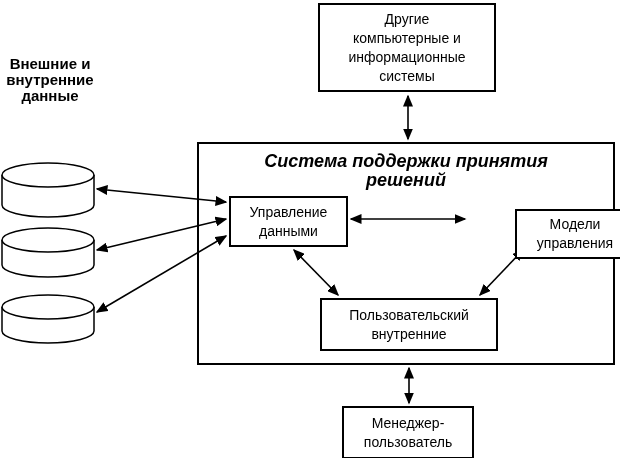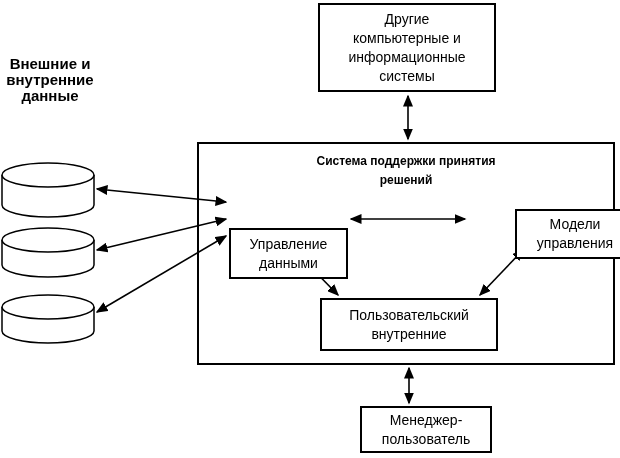--- a/index.html
+++ b/index.html
@@ -33,38 +33,39 @@
     box-sizing: border-box;
     border: 2px solid #000000;
     background: #ffffff;
     left: 197px; top: 142px; width: 418px; height: 223px;
   }
   .main-title {
     position: absolute;
     top: 8px; left: 0; right: 0;
     text-align: center;
     font-weight: bold;
-    font-size: 12px;
+    font-style: italic;
+    font-size: 18px;
     line-height: 19px;
     white-space: pre-line;
   }
   .side-label {
     position: absolute;
     left: 0; top: 56px; width: 100px;
     text-align: center;
     font-weight: bold;
     font-size: 15px;
     line-height: 16px;
     white-space: pre-line;
   }
   .top-box     { left: 318px; top: 3px;   width: 178px; height: 89px; }
-  .data-box    { left: 229px; top: 196px; width: 119px; height: 51px; margin-top: 32px; }
+  .data-box    { left: 229px; top: 196px; width: 119px; height: 51px; }
   .models-box  { left: 468px; top: 209px; width: 120px; height: 50px; margin-left: 47px; }
   .ui-box      { left: 320px; top: 298px; width: 178px; height: 53px; }
-  .manager-box { left: 360px; top: 406px; width: 132px; height: 47px; text-align: center; }
+  .manager-box { left: 342px; top: 406px; width: 132px; height: 53px; text-align: center; }
   .connectors {
     position: absolute;
     left: 0; top: 0;
     pointer-events: none;
   }
   .shape { fill: #ffffff; stroke: #000000; stroke-width: 1.5; }
   .arrow { stroke: #000000; stroke-width: 1.6; }
 </style>
 </head>
 <body>

